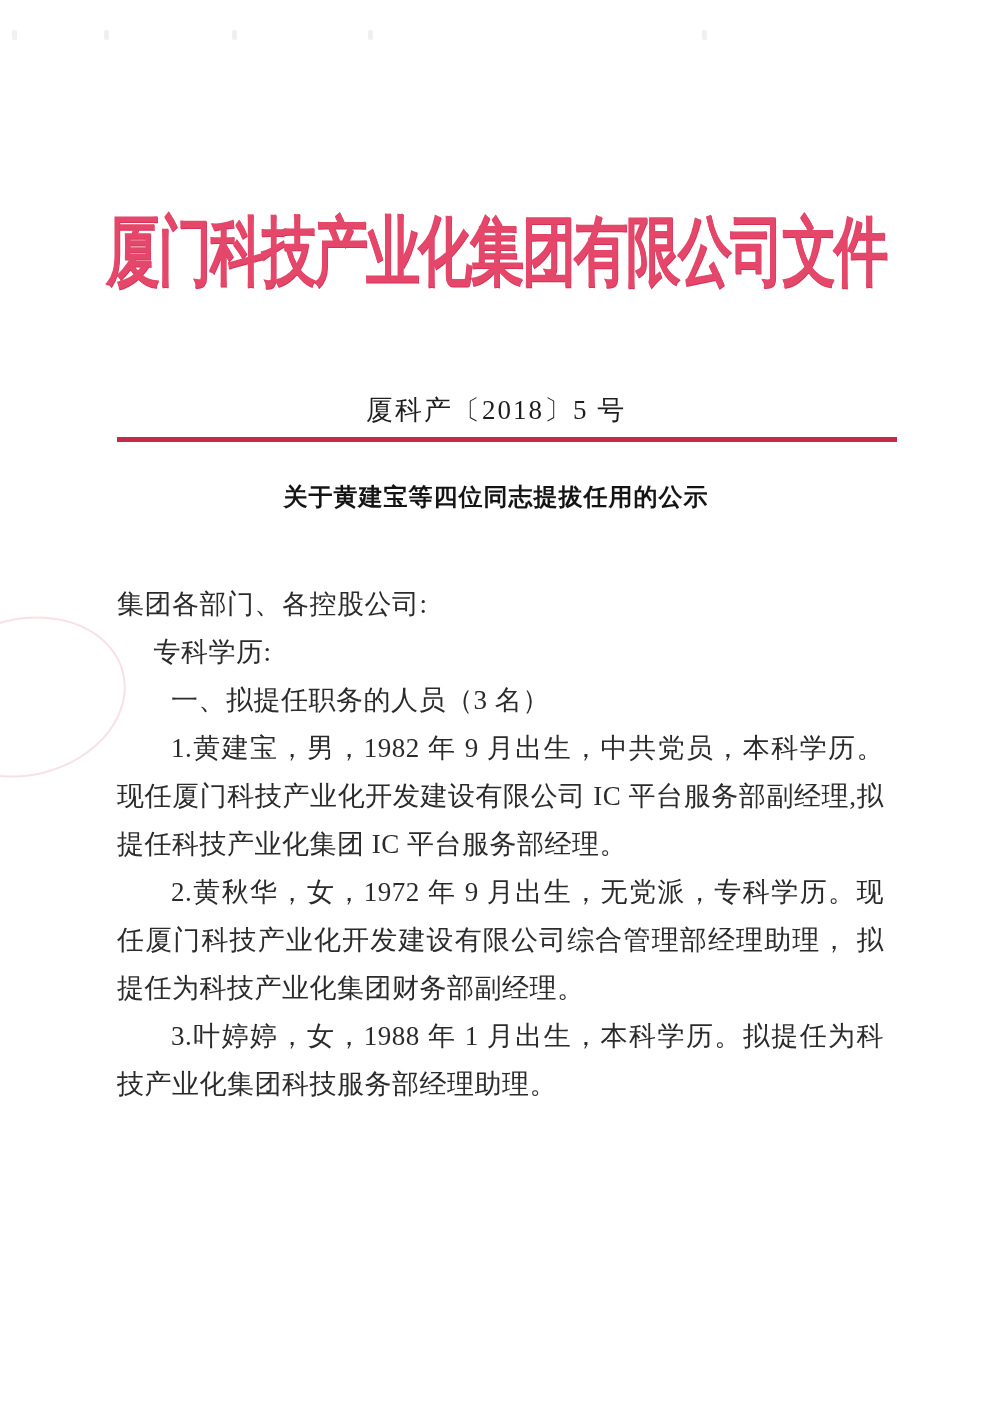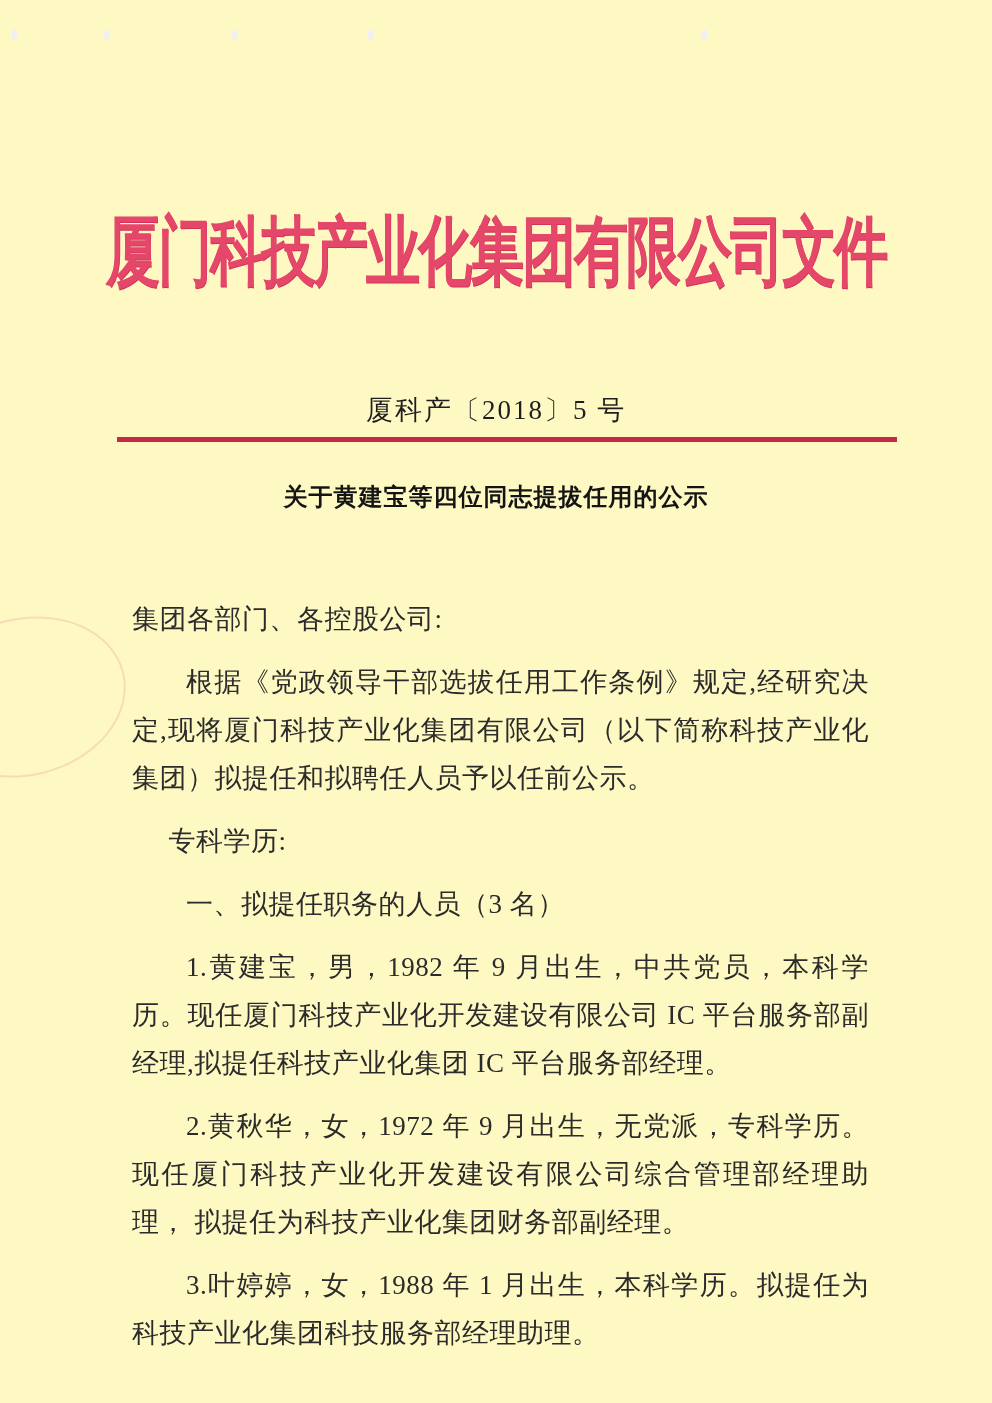--- a/index.html
+++ b/index.html
@@ -2,21 +2,21 @@
 <html><head>
 <meta charset="utf-8">
 <style>
   * { margin: 0; padding: 0; box-sizing: border-box; }
   html, body { background: #888; }
   .page {
     position: relative;
     width: 992px;
     height: 1403px;
     margin: 0 auto;
-    background: #fef9c3;
+    background: #ffffff;
     overflow: hidden;
     font-family: "Liberation Serif", "DejaVu Serif", serif;
     color: #2b2b2b;
   }
   
   .speck {
     position: absolute;
     top: 30px;
     width: 5px;
     height: 10px;
@@ -79,21 +79,21 @@
     position: absolute;
     top: 580px;
     left: 117px;
     width: 767px;
     font-size: 27px;
     line-height: 48px;
     text-align: justify;
     color: #2b2b2b;
     letter-spacing: 0.5px;
   }
-  .body-text p { margin: 15px; }
+  .body-text p { margin: 0; }
   .indent-2 { text-indent: 2em; }
   .indent-sm { text-indent: 1.35em; }
 
   
   .stamp-arc {
     position: absolute;
     top: 618px;
     left: -78px;
     width: 205px;
     height: 158px;
@@ -119,21 +119,20 @@
   <div class="doc-number">厦科产〔2018〕5 号</div>
 
   <div class="red-line"></div>
 
   <div class="doc-title">关于黄建宝等四位同志提拔任用的公示</div>
 
   <div class="stamp-arc"></div>
 
   <div class="body-text">
     <p>集团各部门、各控股公司:</p>
-    <p class="indent-2">根据《党政领导干部选拔任用工作条例》规定,经研究决定,现将厦门科技产业化集团有限公司（以下简称科技产业化集团）拟提任和拟聘任人员予以任前公示。</p>
     <p class="indent-sm">专科学历:</p>
     <p class="indent-2">一、拟提任职务的人员（3 名）</p>
     <p class="indent-2">1.黄建宝，男，1982 年 9 月出生，中共党员，本科学历。现任厦门科技产业化开发建设有限公司 IC 平台服务部副经理,拟提任科技产业化集团 IC 平台服务部经理。</p>
     <p class="indent-2">2.黄秋华，女，1972 年 9 月出生，无党派，专科学历。现任厦门科技产业化开发建设有限公司综合管理部经理助理， 拟提任为科技产业化集团财务部副经理。</p>
     <p class="indent-2">3.叶婷婷，女，1988 年 1 月出生，本科学历。拟提任为科技产业化集团科技服务部经理助理。</p>
   </div>
 
 </div>
 
 </body></html>

